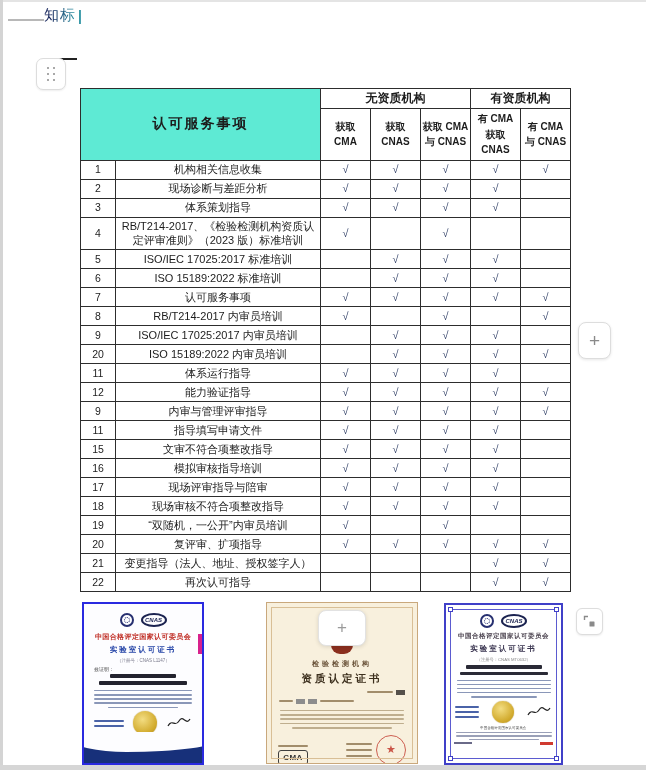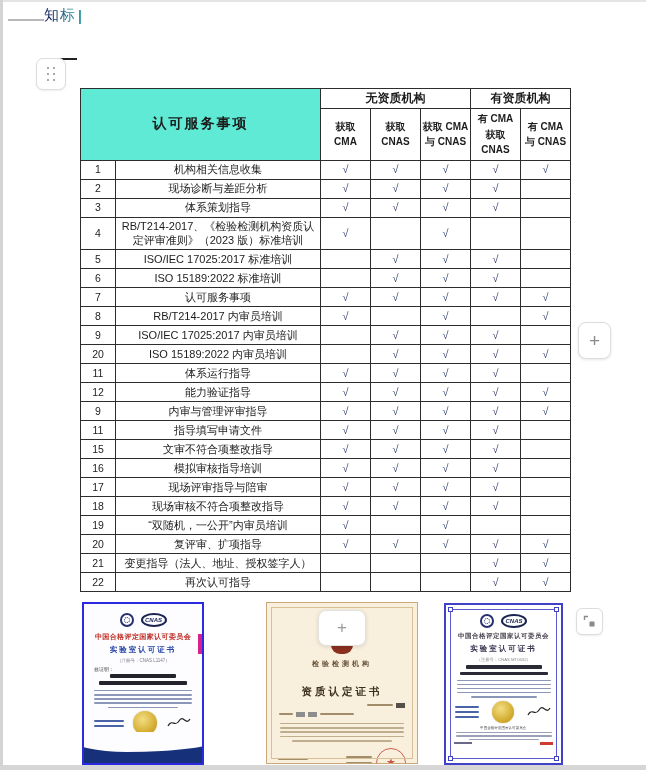--- a/index.html
+++ b/index.html
@@ -80,21 +80,21 @@
   
   .cert2 { left:266px; top:602px; width:152px; height:162px; background:#f8f0dd; border:1px solid #c9a87c;
     display:flex; flex-direction:column; align-items:center; }
   .cert2-frame { position:absolute; inset:4px; border:1px solid #d9bf96; pointer-events:none; }
   .img-placeholder { position:absolute; top:7px; left:50%; transform:translateX(-50%); width:48px; height:36px;
     background:#fff; border:1px solid #e2e2e2; border-radius:8px; box-shadow:0 1px 4px rgba(0,0,0,.12);
     display:flex; align-items:center; justify-content:center; color:#9a9a9a; font-size:17px; cursor:pointer; z-index:2; }
   .emblem { position:absolute; top:42px; left:50%; transform:translateX(-50%); width:22px; height:9px;
     background:#8b2f1e; border-radius:0 0 10px 10px; }
   .c2-org { margin-top:56px; font-size:7px; font-weight:bold; color:#6b543a; letter-spacing:3px; white-space:nowrap; }
-  .c2-title { margin-top:16px; font-size:10.5px; font-weight:bold; color:#3c2f1d; letter-spacing:3px; white-space:nowrap; }
+  .c2-title { margin-top:3px; font-size:10.5px; font-weight:bold; color:#3c2f1d; letter-spacing:3px; white-space:nowrap; }
   .c2-reg { width:100%; display:flex; justify-content:flex-end; gap:3px; padding-right:12px; margin-top:4px; align-items:center; }
   .c2-reg .bar { width:26px; height:1.8px; background:#a28d6b; }
   .c2-reg .blk { width:9px; height:4.5px; background:#55504a; }
   .c2-name { width:100%; display:flex; gap:3px; padding:0 12px; margin-top:4px; align-items:center; }
   .c2-name .bar { width:14px; height:1.8px; background:#a28d6b; }
   .c2-name .blk { width:9px; height:5px; background:#8d8d8d; }
   .c2-para { display:flex; flex-direction:column; gap:2.6px; align-items:center; margin-top:6px; }
   .c2-para .bar { width:124px; height:1.8px; background:#bfae8e; }
   .c2-bottom { width:100%; display:flex; align-items:flex-end; justify-content:space-between; padding:6px 11px 0 11px; }
   .cma-col { display:flex; flex-direction:column; gap:3px; align-items:center; }

